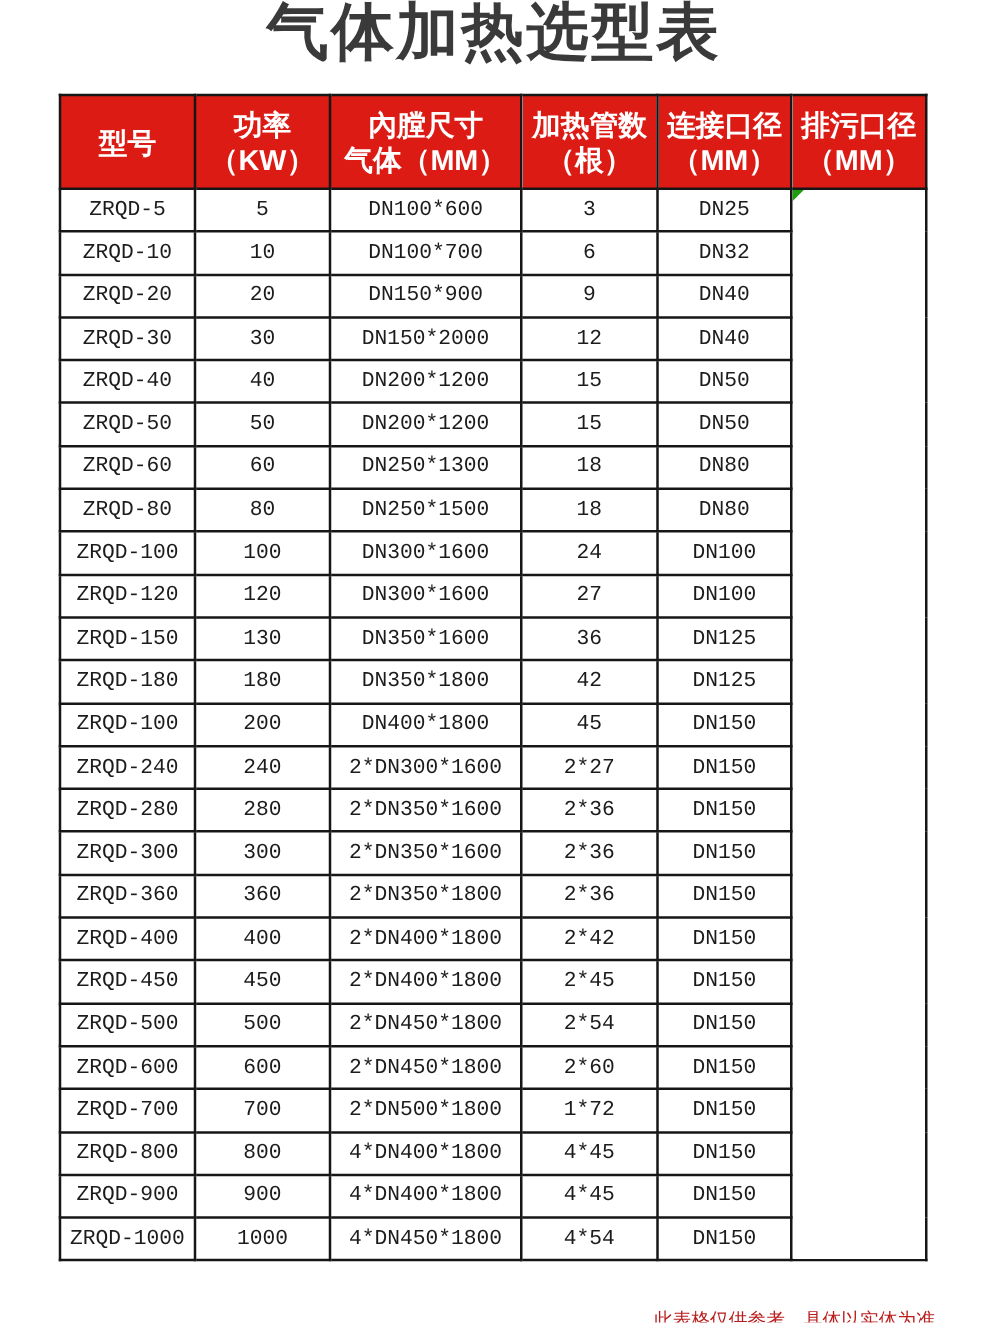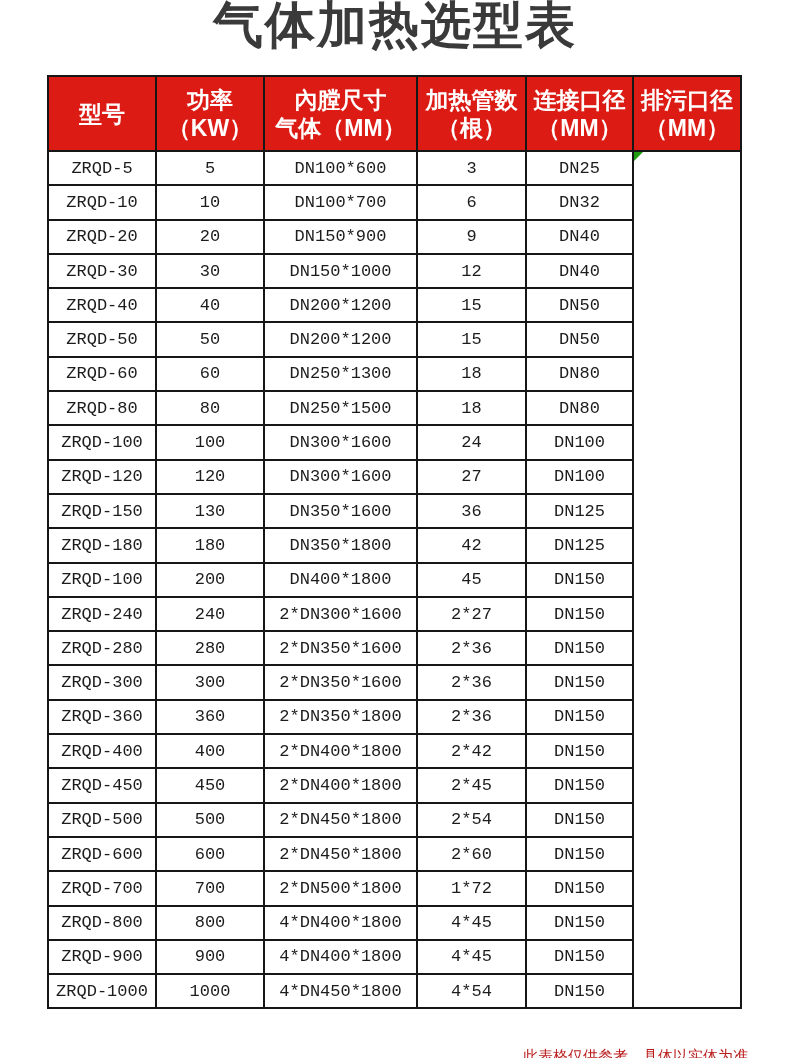--- a/index.html
+++ b/index.html
@@ -145,21 +145,21 @@
       <tr>
         <td>ZRQD-20</td>
         <td>20</td>
         <td>DN150*900</td>
         <td>9</td>
         <td>DN40</td>
       </tr>
       <tr>
         <td>ZRQD-30</td>
         <td>30</td>
-        <td>DN150*1000</td>
+        <td>DN150*2000</td>
         <td>12</td>
         <td>DN40</td>
       </tr>
       <tr>
         <td>ZRQD-40</td>
         <td>40</td>
         <td>DN200*1200</td>
         <td>15</td>
         <td>DN50</td>
       </tr>

